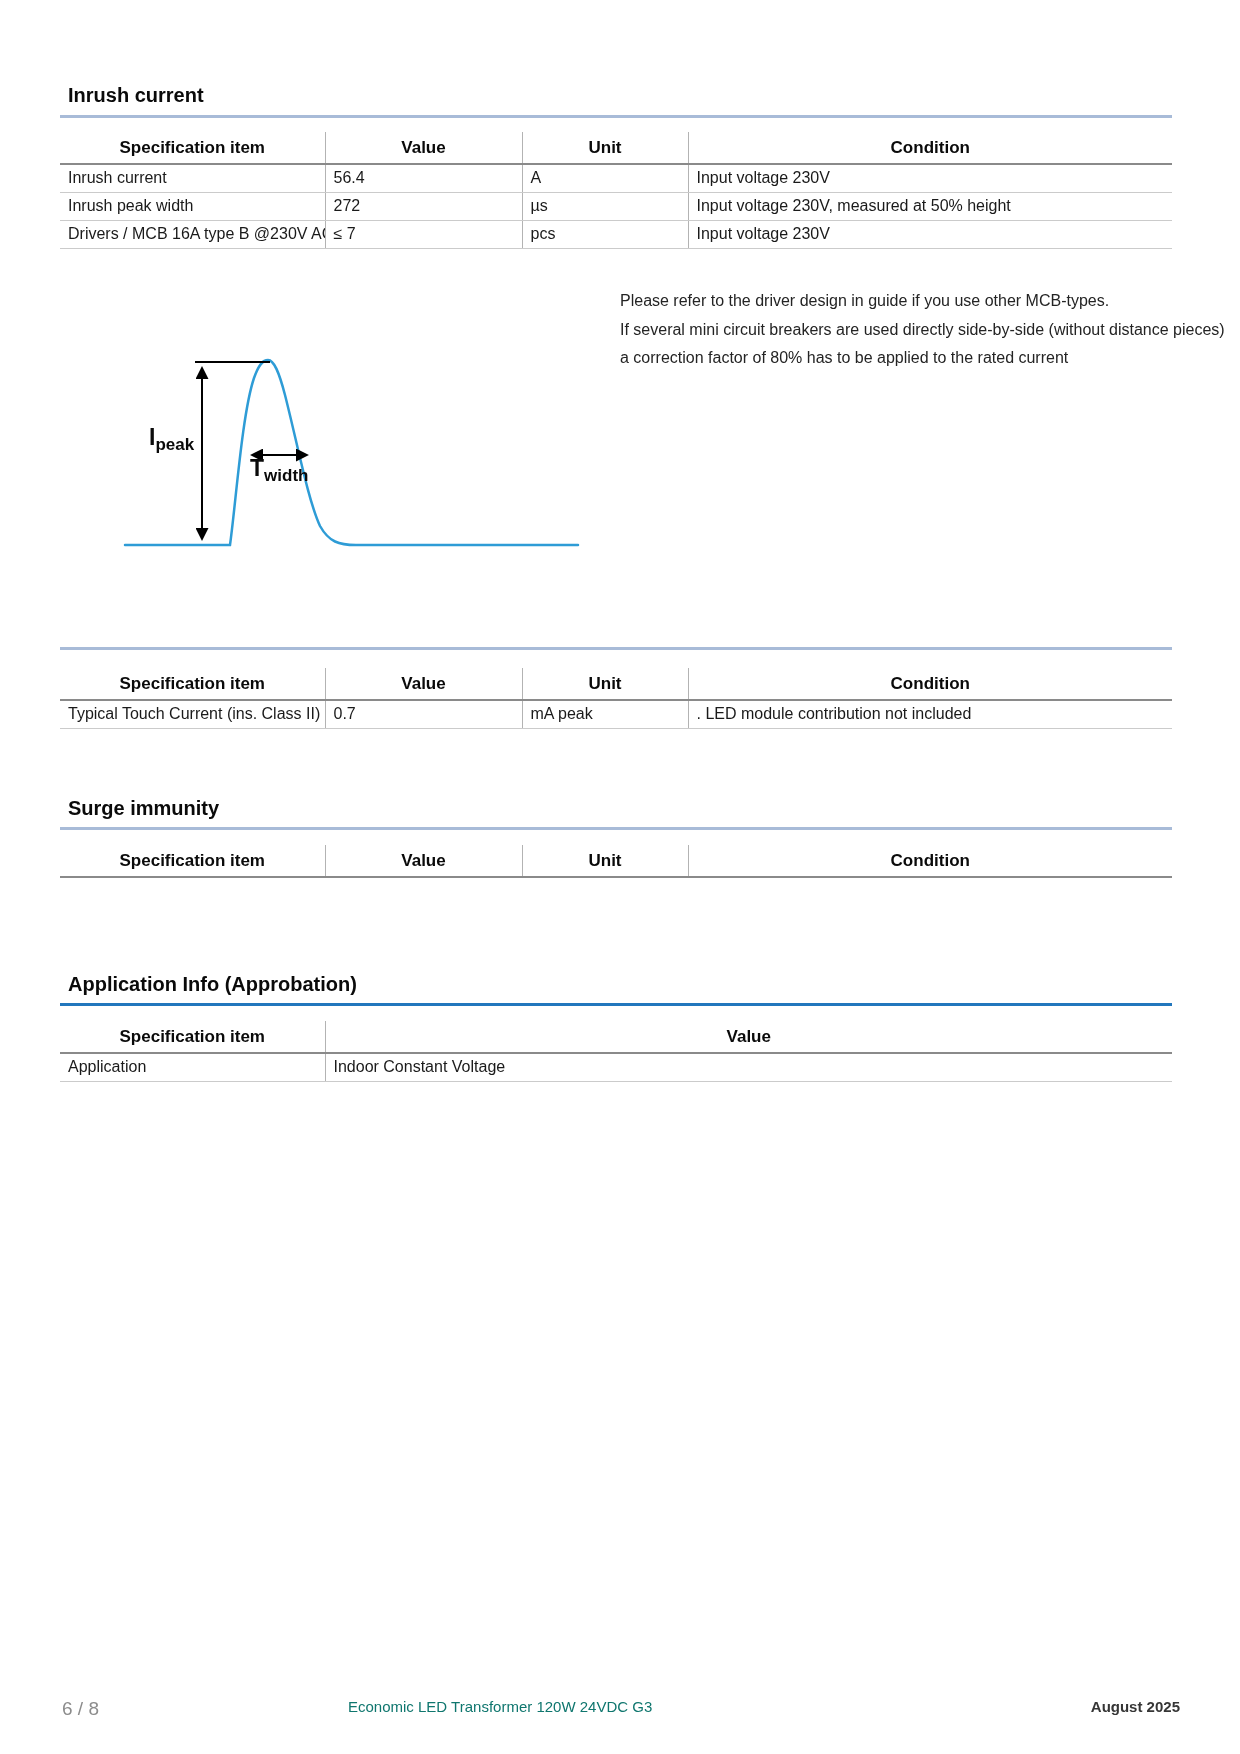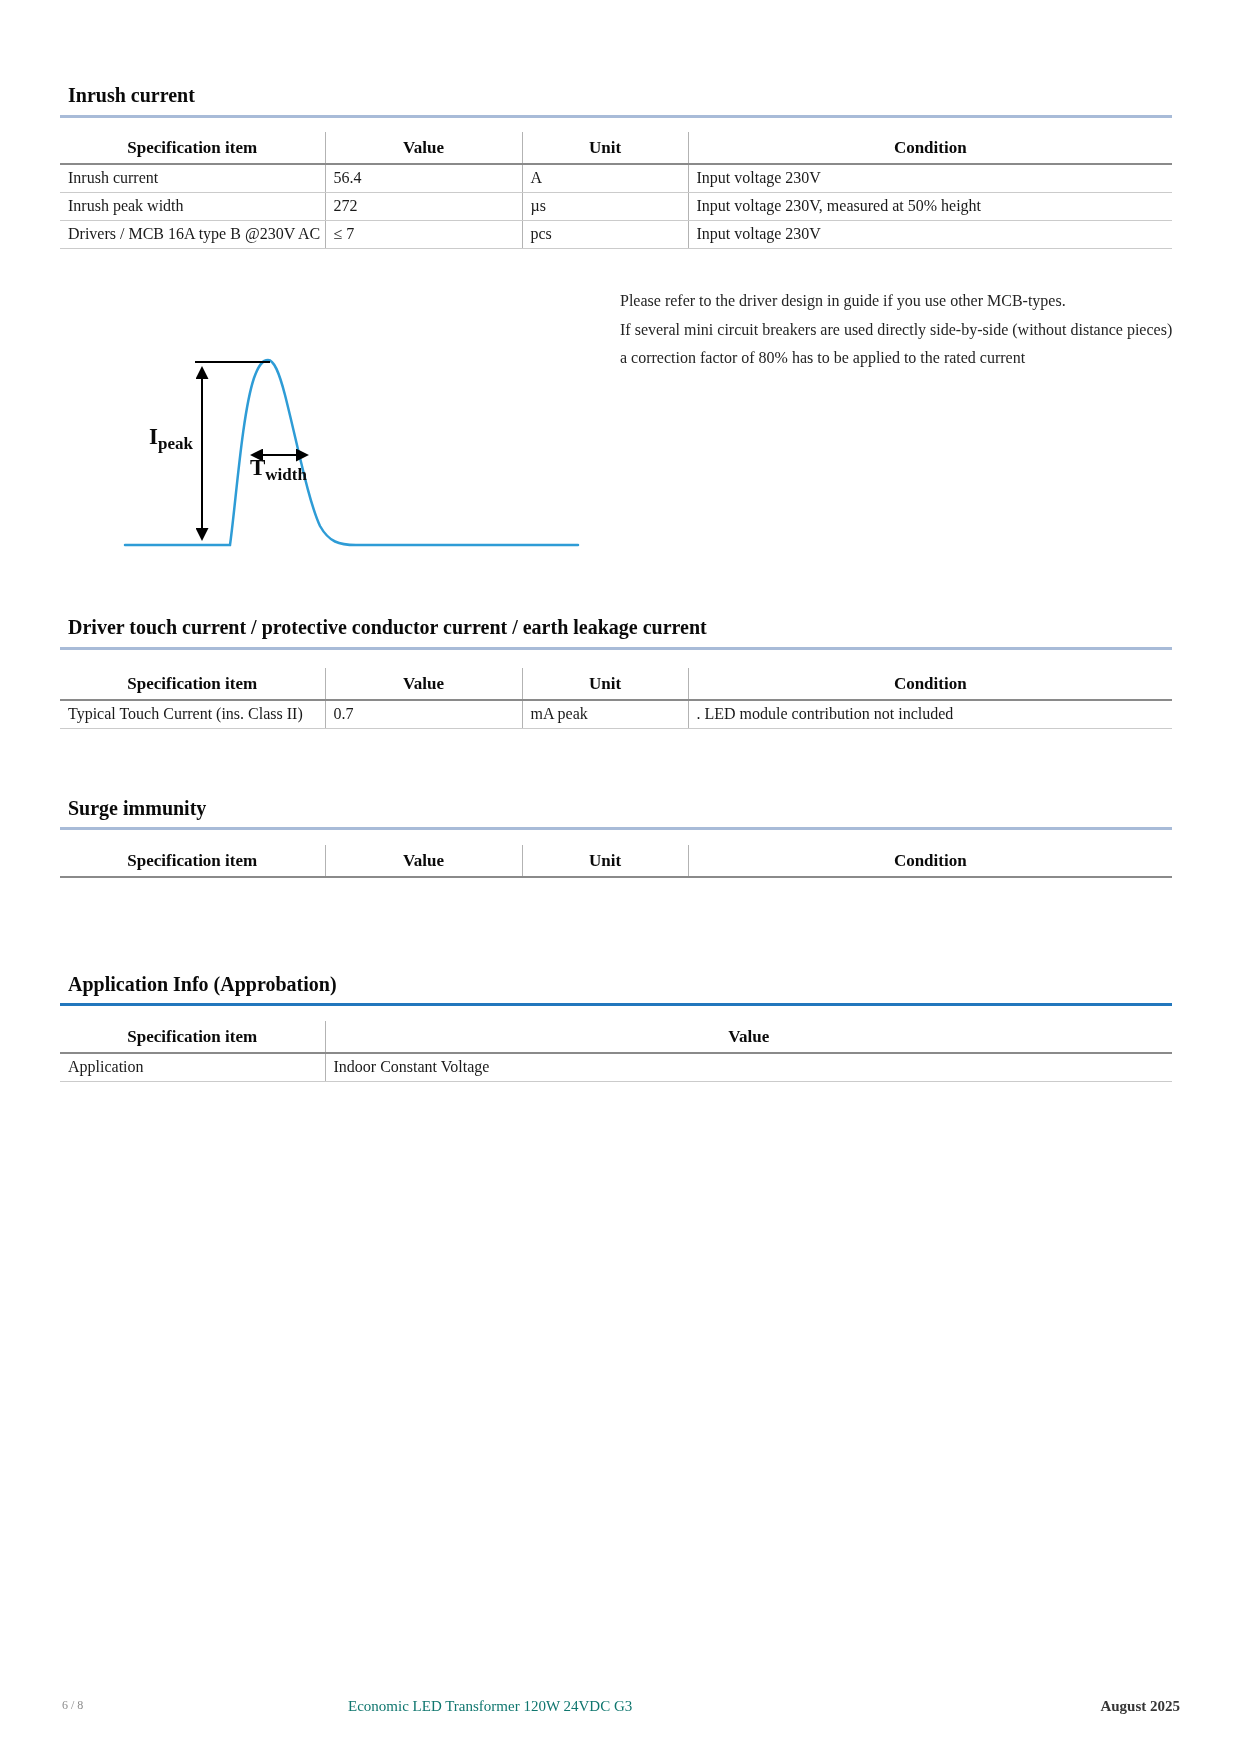--- a/index.html
+++ b/index.html
@@ -1,18 +1,18 @@
 <!DOCTYPE html>
 <html><head>
 <meta charset="utf-8">
 <style>
   html,body { margin:0; padding:0; background:#ffffff; }
   .page {
     position:relative; width:1240px; height:1754px; background:#ffffff;
-    font-family:Liberation Serif, serif; color:#1a1a1a; overflow:hidden;
+    font-family:Liberation Sans, sans-serif; color:#1a1a1a; overflow:hidden;
   }
   .section-title {
     position:absolute; left:68px; font-size:20px; font-weight:700;
     color:#0a0a0a; line-height:23px; white-space:nowrap;
   }
   .rule { position:absolute; left:60px; width:1112px; height:3px; background:#a8bbd8; }
   .rule.strong { background:#2277bd; }
 
   table.spec { position:absolute; left:60px; width:1112px; border-collapse:collapse; table-layout:fixed; }
   table.spec th {
@@ -27,21 +27,21 @@
   table.spec .sep { border-left:1px solid #b3b3b3; }
 
   .notes { position:absolute; left:620px; top:287px; }
   .notes div { font-size:16px; line-height:28.5px; color:#242424; white-space:nowrap; }
 
   .figure-svg { position:absolute; left:110px; top:352px; }
   .fig-label { position:absolute; font-weight:700; color:#0a0a0a; white-space:nowrap; }
   .fig-main { font-size:23px; }
   .fig-sub  { font-size:17px; position:relative; top:5px; }
 
-  .footer-page    { position:absolute; left:62px;  top:1698px; font-size:12px; color:#8c8c8c; }
+  .footer-page    { position:absolute; left:62px;  top:1698px; font-size:19px; color:#8c8c8c; }
   .footer-product { position:absolute; left:348px; top:1698px; font-size:15px; color:#0f766e; }
   .footer-date    { position:absolute; right:60px; top:1698px; font-size:15px; color:#363636; font-weight:600; }
 </style>
 </head>
 <body>
 
 <div class="page">
 
   <div class="section-title" style="top:84px;">Inrush current</div>
   <div class="rule" style="top:115px;"></div>
@@ -98,21 +98,20 @@
   <div class="fig-label" style="left:250px; top:455px;">
     <span class="fig-main">T</span><span class="fig-sub">width</span>
   </div>
 
   <div class="notes">
     <div>Please refer to the driver design in guide if you use other MCB-types.</div>
     <div>If several mini circuit breakers are used directly side-by-side (without distance pieces)</div>
     <div>a correction factor of 80% has to be applied to the rated current</div>
   </div>
 
-  <div class="section-title" style="top:616px;">Driver touch current / protective conductor current / earth leakage current</div>
   <div class="rule" style="top:647px;"></div>
 
   <table class="spec" style="top:668px;">
     <colgroup>
         <col style="width:265px">
         <col style="width:197px">
         <col style="width:166px">
         <col style="width:484px">
       </colgroup>
     <tbody>

